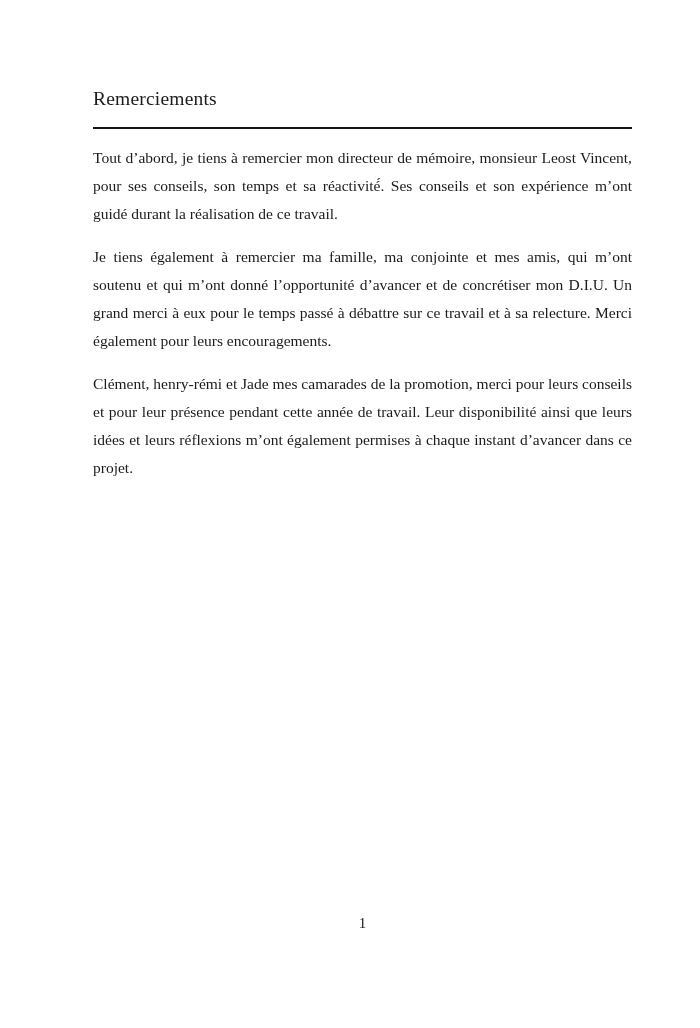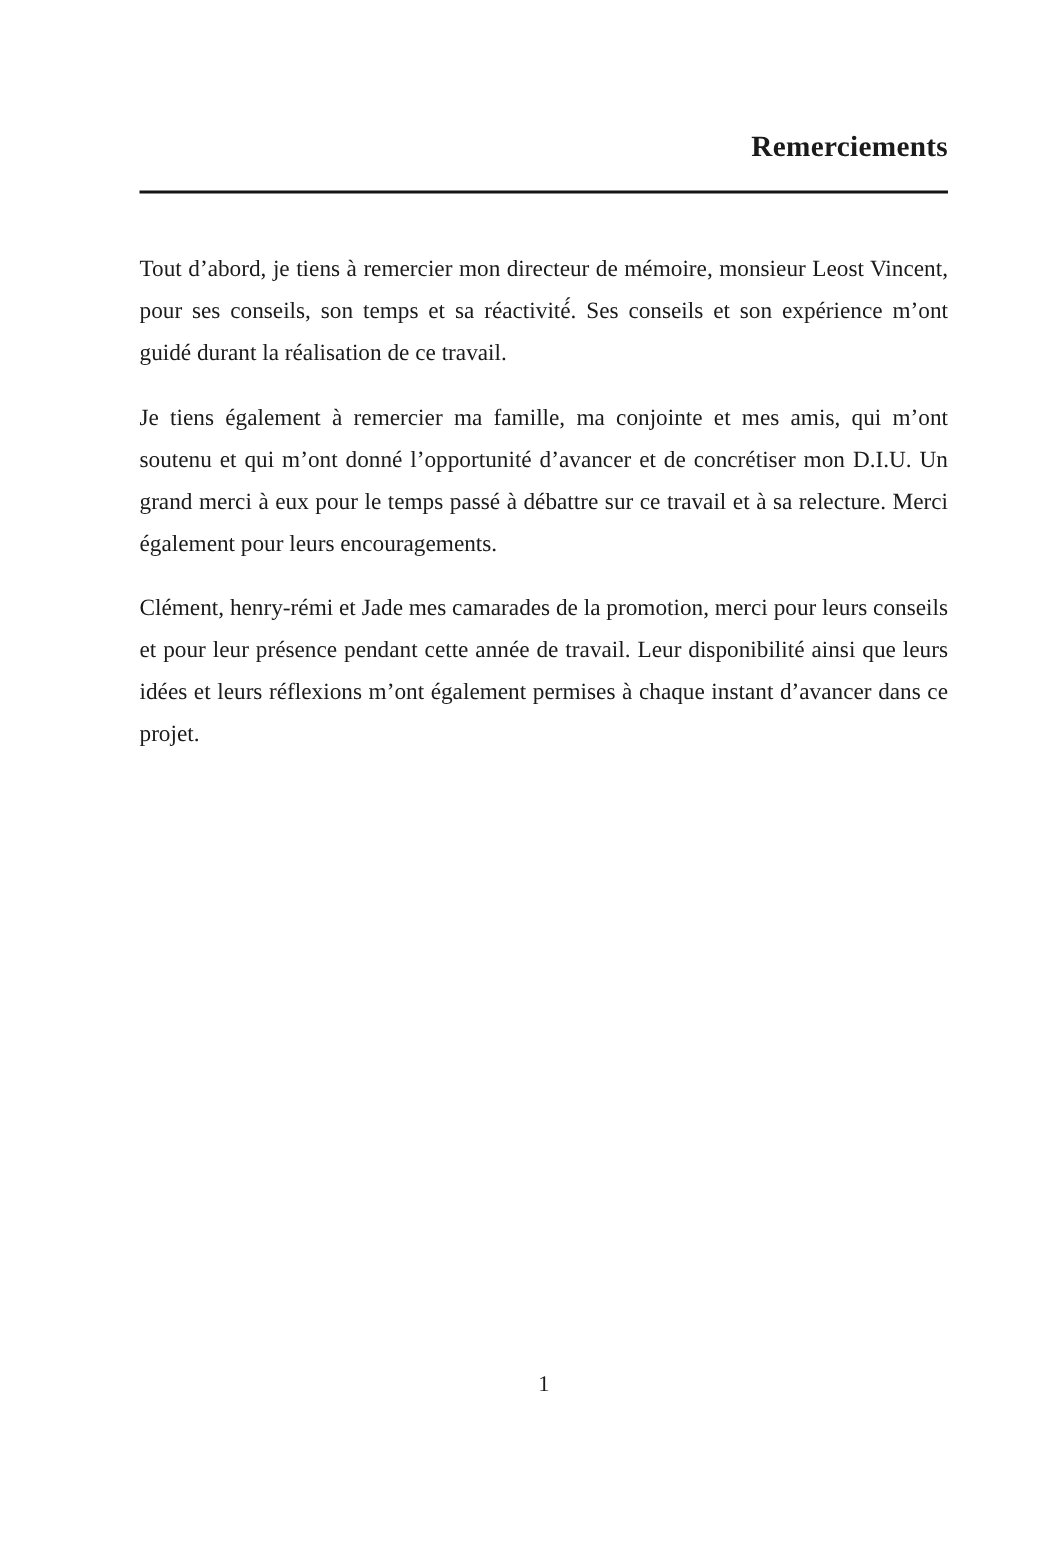--- a/index.html
+++ b/index.html
@@ -19,32 +19,32 @@
   .content {
     position: absolute;
     left: 93px;
     top: 0;
     width: 539px;
   }
   .doc-title {
     margin: 88px 0 0 0;
     font-size: 19.5px;
     line-height: 22px;
-    font-weight: bold;
-    text-align: right;
+    font-weight: normal;
+    text-align: left;
     letter-spacing: 0.2px;
   }
   .title-rule {
     margin-top: 17px;
     height: 2px;
     background: #151515;
     border: none;
   }
   .body-text {
-    margin-top: 37px;
+    margin-top: 15px;
   }
   .body-text p {
     margin: 0 0 15px 0;
     font-size: 15.5px;
     line-height: 28px;
     text-align: justify;
   }
   .page-footer {
     position: absolute;
     top: 913px;

